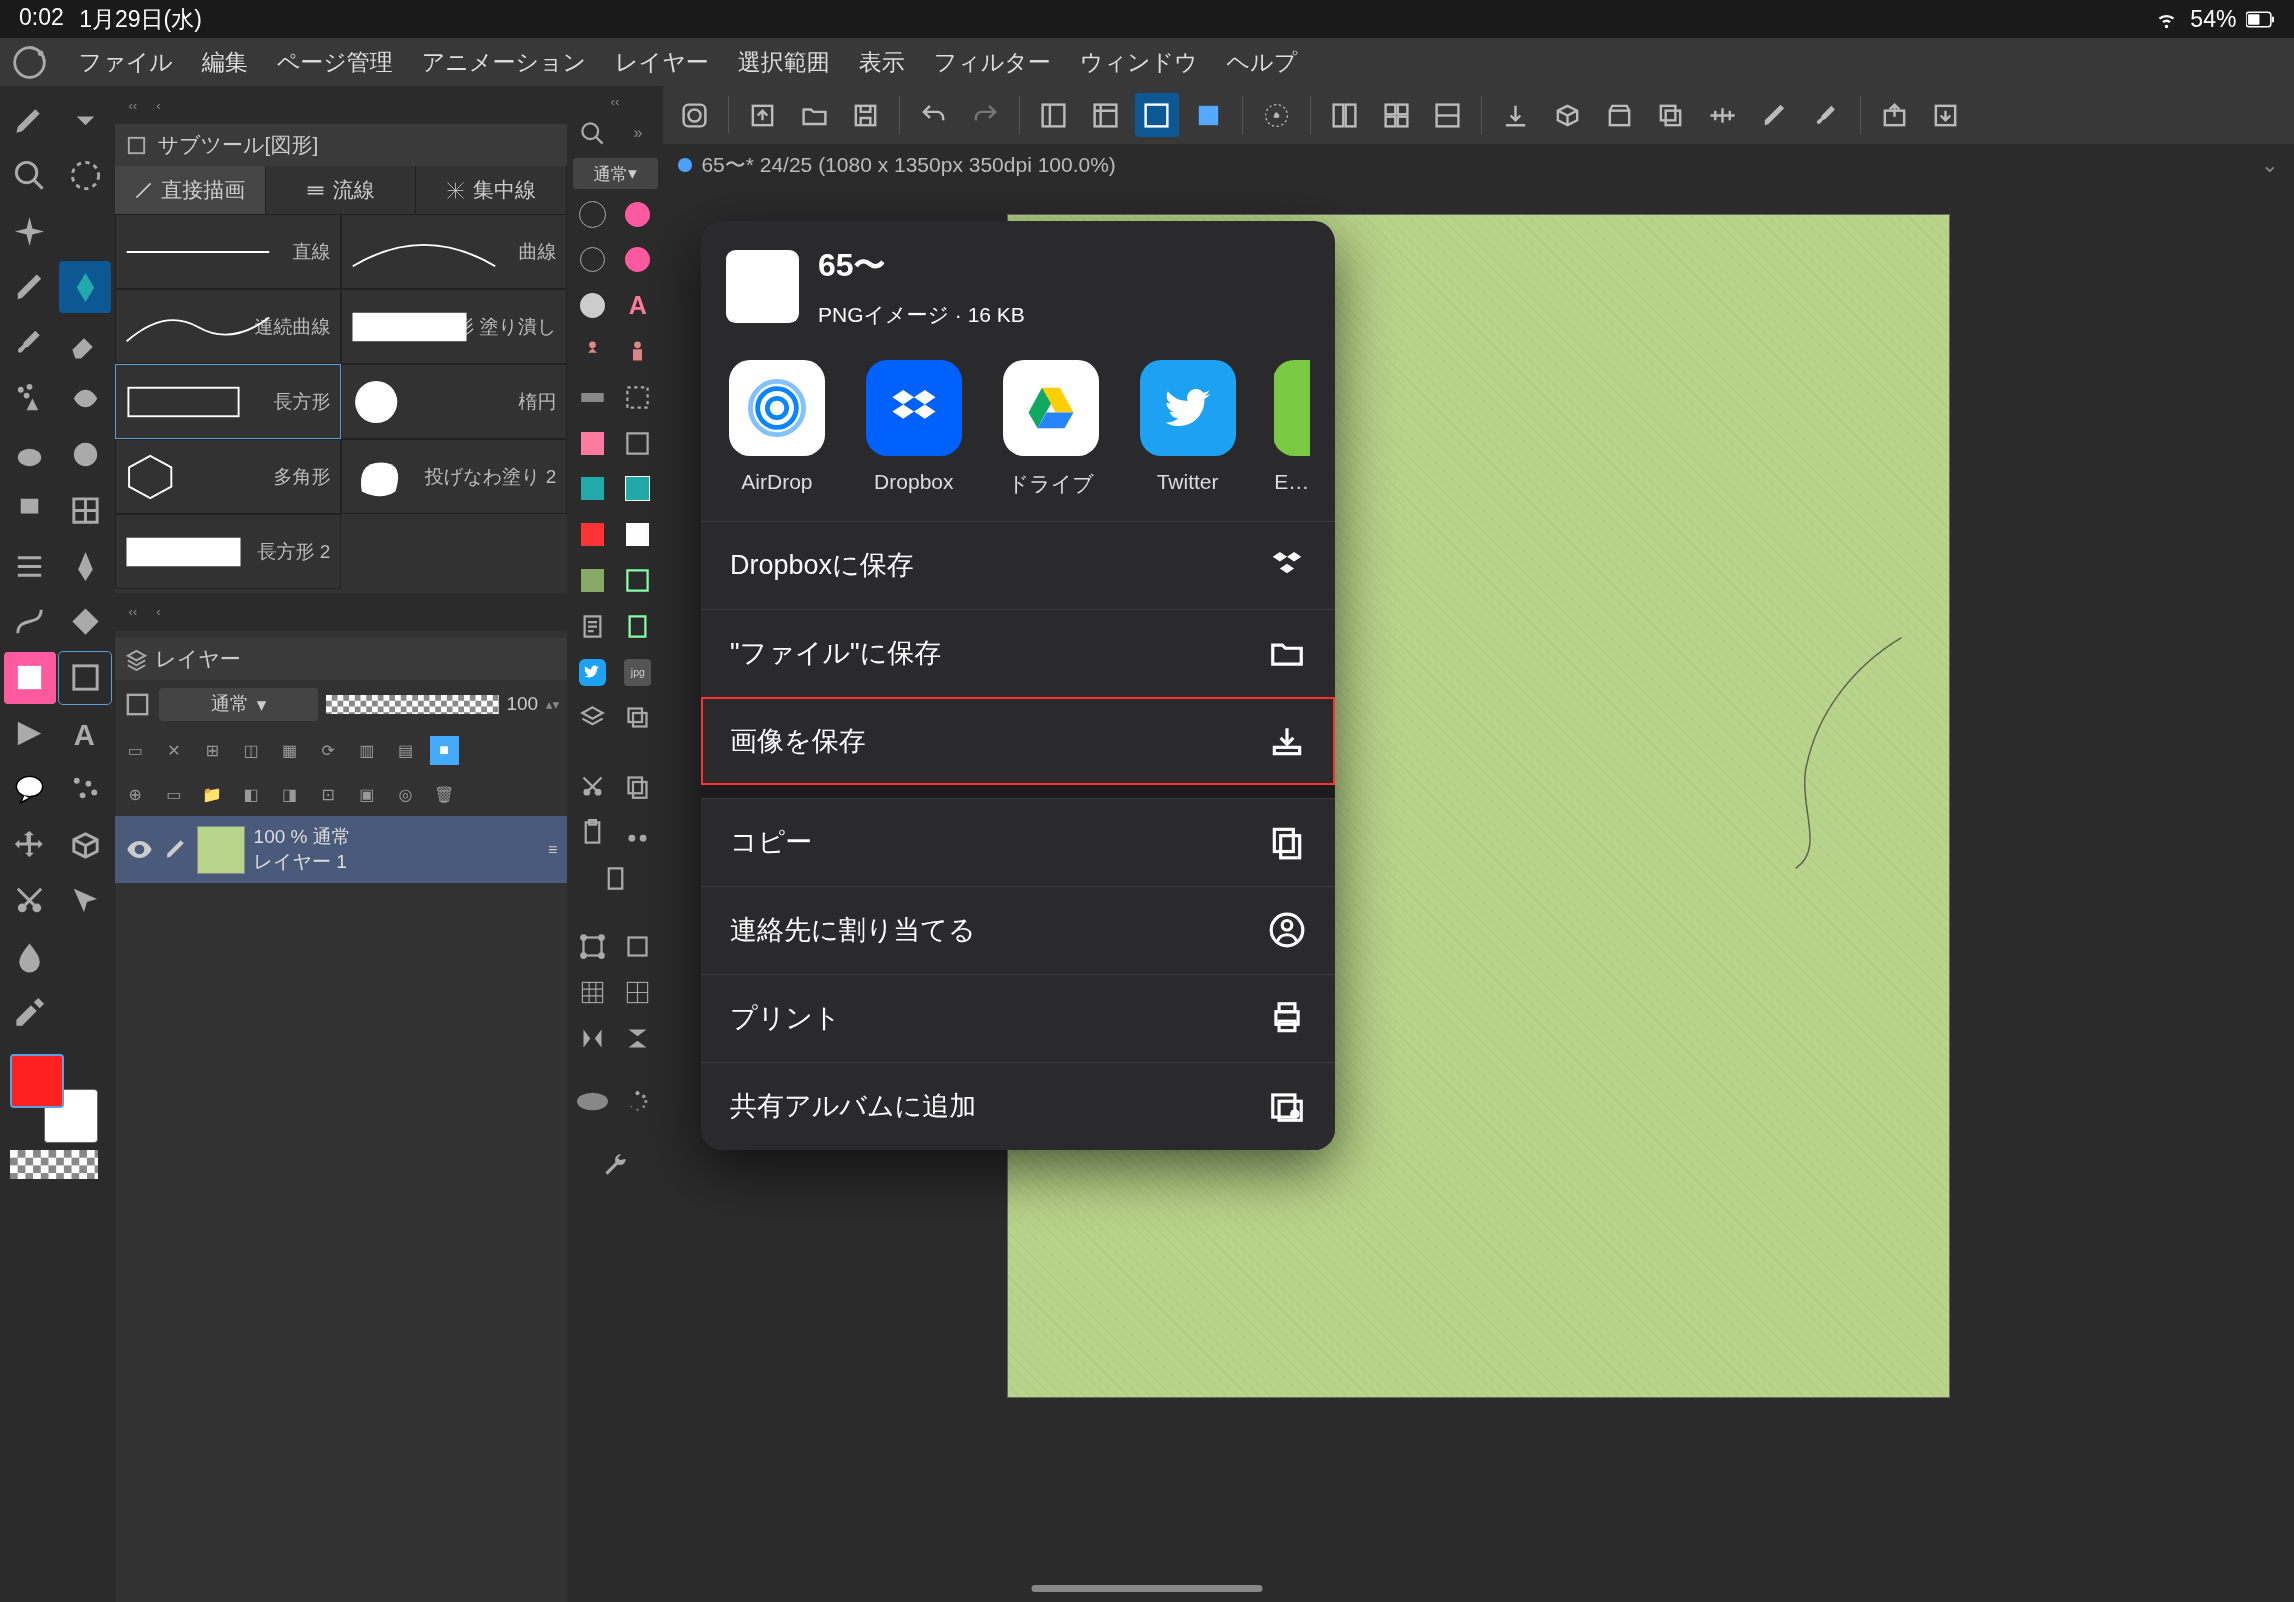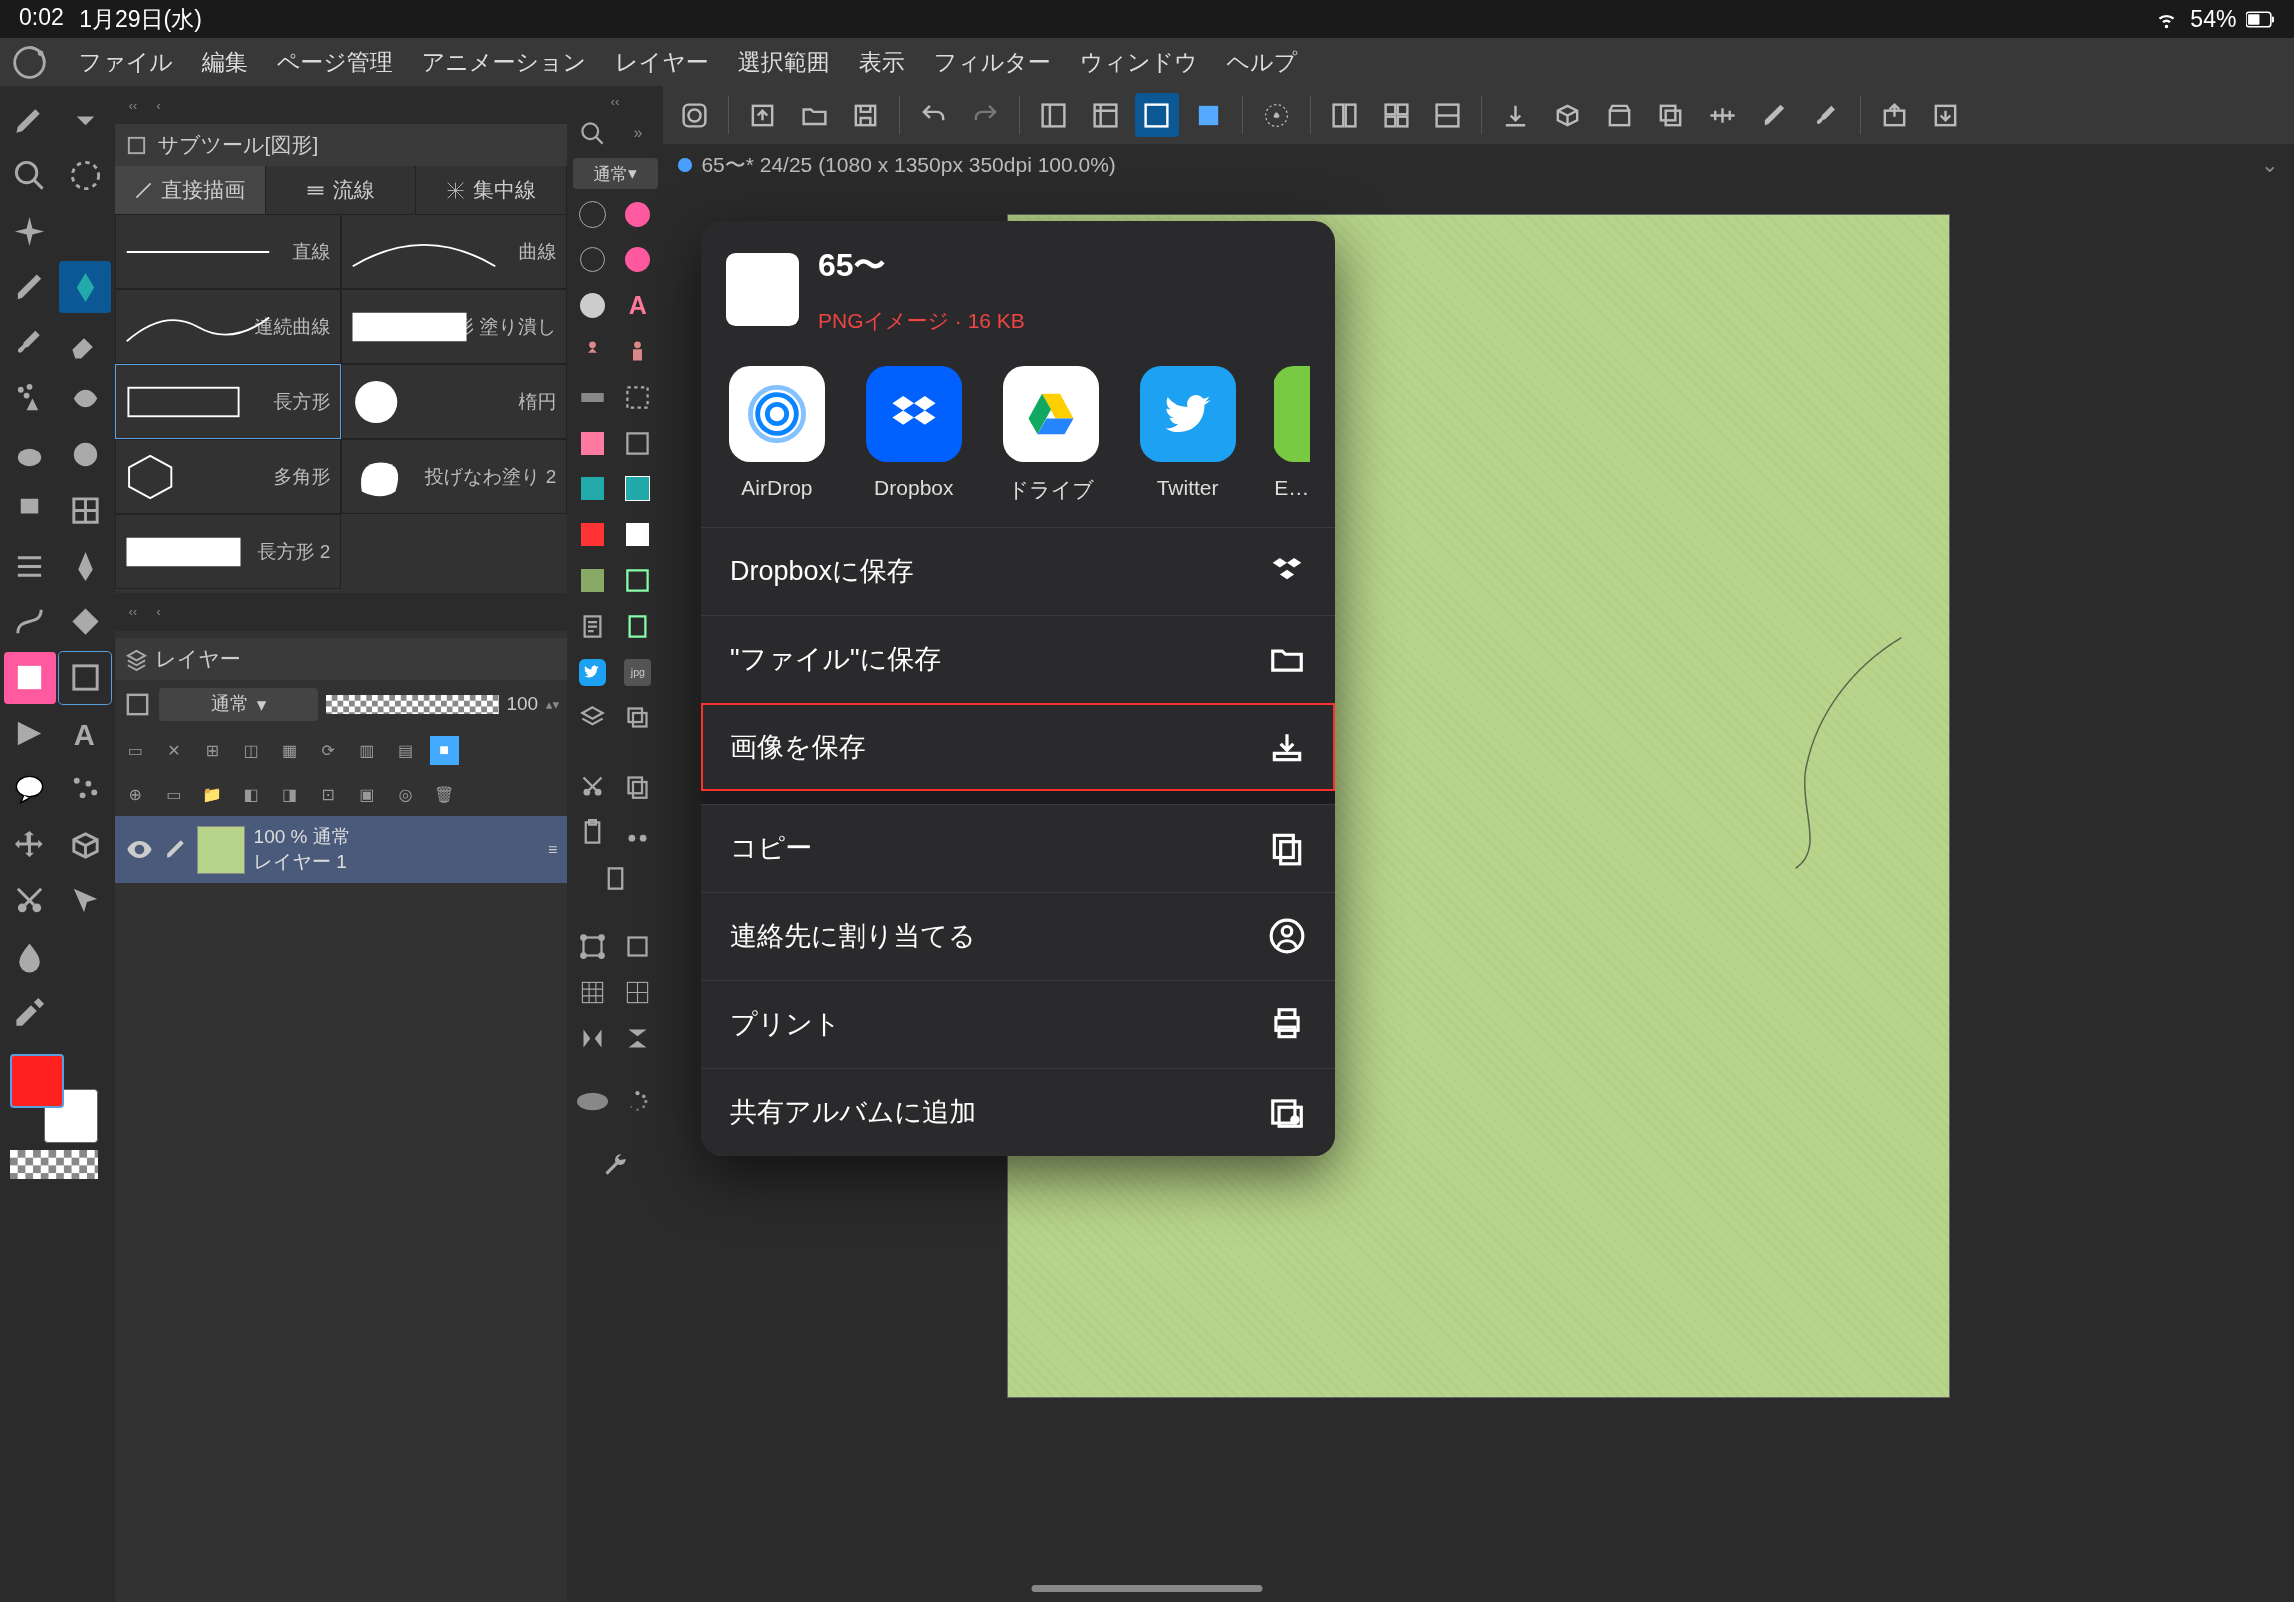--- a/index.html
+++ b/index.html
@@ -73,21 +73,21 @@
 .canvas-viewport { flex:1; display:flex; align-items:flex-start; justify-content:center; padding-top:29px; background:#2b2b2b; position:relative; }
 .canvas-page { width:941px; height:1182px; background:#b8d48a; box-shadow:0 0 0 1px #666; position:relative; }
 .canvas-page::after { content:""; position:absolute; inset:0; background-image:radial-gradient(circle,#0000 30%,#0000),repeating-linear-gradient(45deg,#a8c47a 0 1.9px,#b8d48a 1.9px 7.7px); opacity:.3; }
 .stroke { position:absolute; top:413px; right:38px; width:173px; height:250px; }
 
 
 .share-sheet { position:absolute; top:221px; left:701px; width:634px; background:#2a2a2c; border-radius:21px; padding:23px 0 0 0; box-shadow:0 19px 58px rgba(0,0,0,.6); color:#fff; font-size:25px; overflow:hidden;}
 .share-header { display:flex; align-items:center; gap:19px; padding:0 25px 21px; }
 .share-thumb { width:73px; height:73px; background:#fff; border-radius:9.6px; }
 .share-title { font-size:32px; font-weight:600; }
-.share-sub { font-size:21px; color:#ef4444; margin-top:19px; }
+.share-sub { font-size:21px; color:#ffffff; margin-top:13px; }
 .share-apps { display:flex; gap:35px; padding:9.6px 25px 23px; overflow:hidden; }
 .share-app { display:flex; flex-direction:column; align-items:center; gap:14px; width:106px; }
 .app-icon { width:96px; height:96px; border-radius:21px; display:flex; align-items:center; justify-content:center; }
 .app-label { font-size:21px; color:#ddd; white-space:nowrap; }
 .share-list { background:#2a2a2c; }
 .share-row { height:88px; display:flex; align-items:center; justify-content:space-between; padding:0 29px; border-top:1px solid #3a3a3c; font-size:27px; }
 .share-row.hl { outline:2.9px solid #ff3030; outline-offset:-2.9px; }
 .share-row .ricon { width:38px; height:38px; color:#fff; }
 .share-gap { height:13.4px; background:#1c1c1e; }
 

